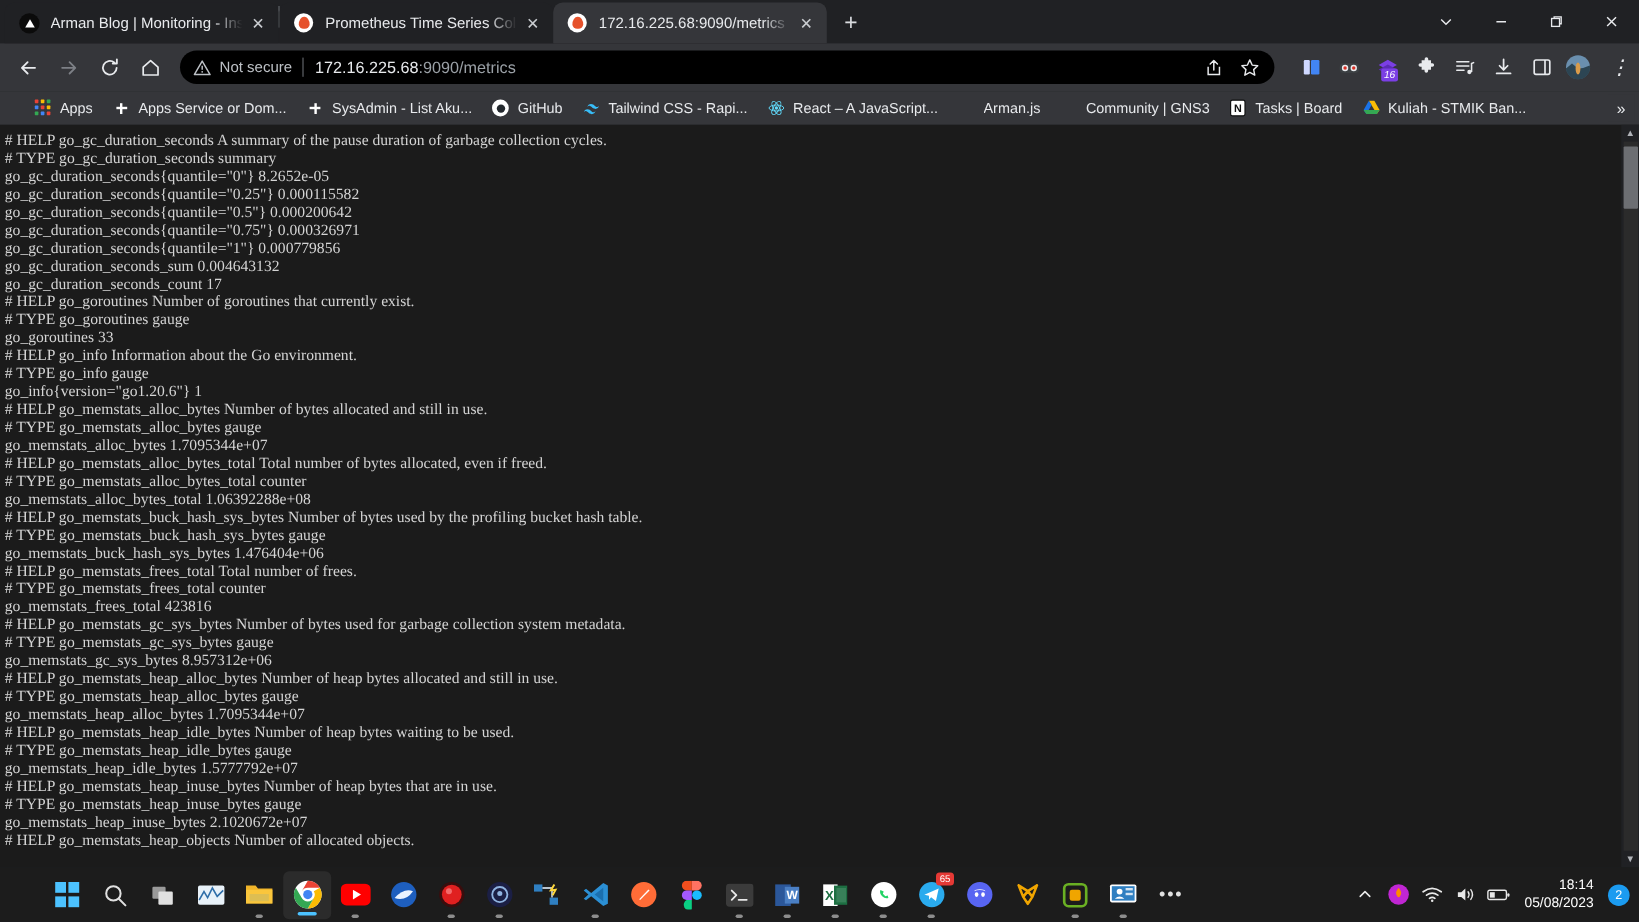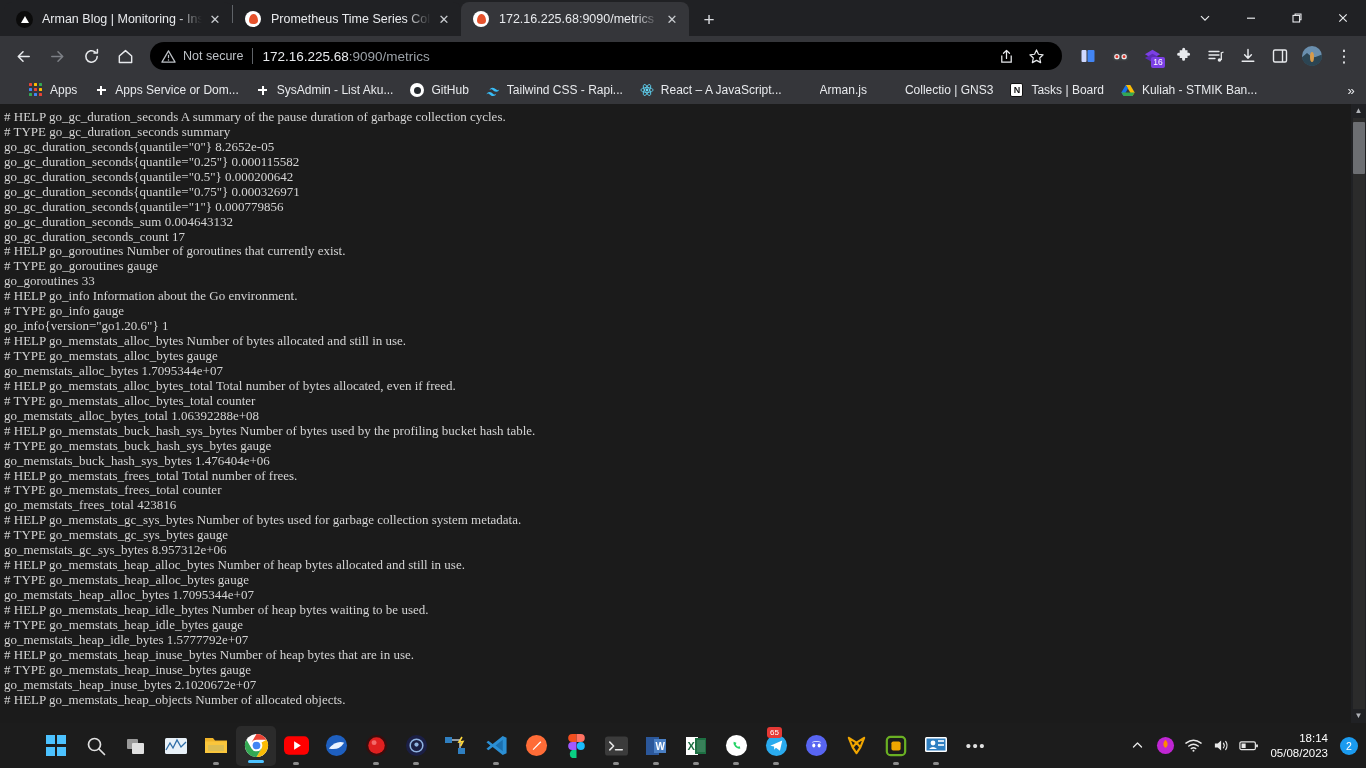--- a/index.html
+++ b/index.html
@@ -88,21 +88,21 @@
     margin: 0 8px 0 6px; min-width: 0;
   }
   .om-warn { display: flex; align-items: center; color: #bdc1c6; flex: none; }
   .om-warn-text { font-size: 12.5px; color: #bdc1c6; margin-left: 7px; }
   .om-div { width: 1px; height: 16px; background: #5f6368; margin: 0 9px; flex: none; }
   .om-url { font-size: 13.5px; color: #9aa0a6; white-space: nowrap; overflow: hidden; }
   .om-url b { color: #e8eaed; font-weight: 400; }
   .om-right { display: flex; align-items: center; gap: 2px; margin-left: auto; flex: none; }
   .tb-ico {
     width: 28px; height: 28px; display: flex; align-items: center;
-    justify-content: center; color: #e8eaed; flex: none; position: relative;
+    justify-content: flex-end; color: #e8eaed; flex: none; position: relative; font-style: italic;
   }
   .tb-grp { display: flex; align-items: center; gap: 4px; padding-left: 4px; flex: none; }
 
   
   .bookmarks {
     height: 28px; background: #35363a; display: flex; align-items: center;
     padding: 0 22px; gap: 3px; flex: none; overflow: hidden; position: relative;
   }
   .bm {
     display: flex; align-items: center; height: 22px;
@@ -204,21 +204,21 @@
     color: #fff; font-size: 11.5px; line-height: 15px; padding: 0 8px 0 6px;
   }
   .tray-badge {
     width: 18px; height: 18px; border-radius: 50%; background: #1b9bf0;
     color: #fff; font-size: 10.5px; display: flex; align-items: center;
     justify-content: center; margin-left: 2px;
   }
   .dots { color: #e0e0e0; font-size: 15px; letter-spacing: 1.5px; }
 
   .badge-count {
-    position: absolute; top: 4px; right: 14px; background: #e53935;
+    position: absolute; top: 4px; right: 1px; background: #e53935;
     color: #fff; font-size: 8px; line-height: 11px; height: 11px;
     min-width: 15px; text-align: center; border-radius: 3px; padding: 0 1px;
   }
   .ext-badge {
     position: absolute; bottom: 2px; right: 1px; background: #7b3fe4;
     color: #fff; font-size: 8.5px; line-height: 11px; height: 11px;
     min-width: 14px; text-align: center; border-radius: 2px;
   }
 </style>
 </head>
@@ -453,21 +453,21 @@
       <span class="bm-label">React – A JavaScript...</span>
     </div>
 
     <div class="bm">
       <span class="bm-ico"><span class="node-ico"></span></span>
       <span class="bm-label">Arman.js</span>
     </div>
 
     <div class="bm">
       <span class="bm-ico"><span class="gns3-ico"></span></span>
-      <span class="bm-label">Collectio | GNS3</span>
+      <span class="bm-label">Community | GNS3</span>
     </div>
 
     <div class="bm">
       <span class="bm-ico">
           <span class="notion-ico">N</span>
         </span>
       <span class="bm-label">Tasks | Board</span>
     </div>
 
     <div class="bm">

